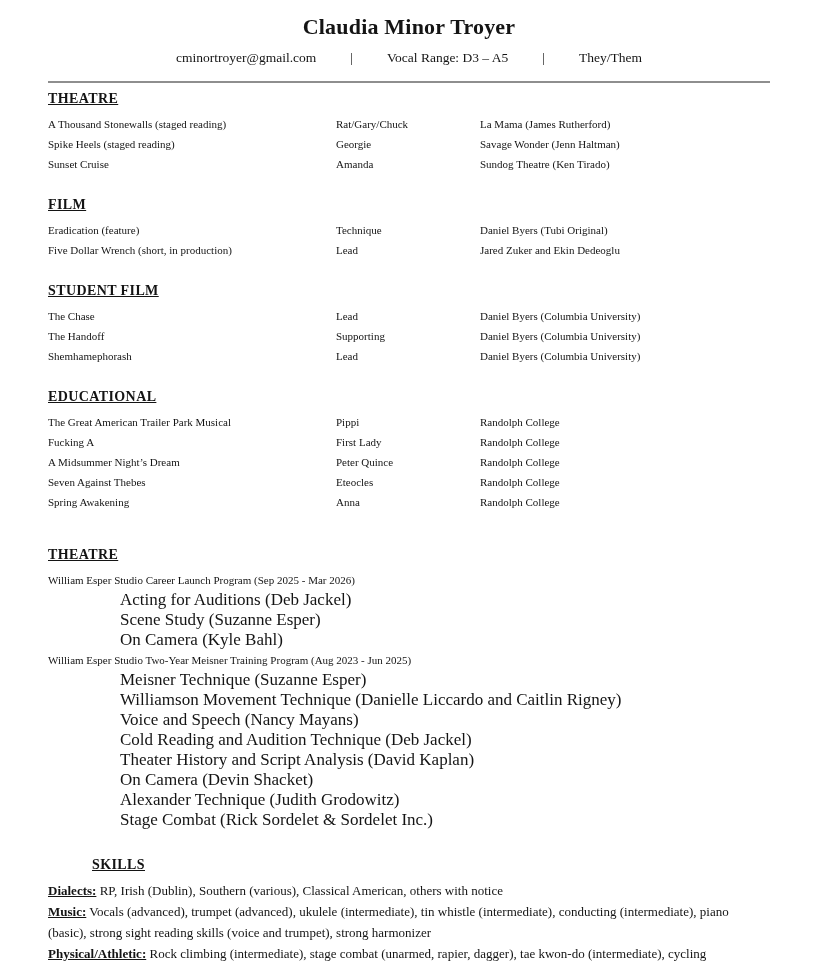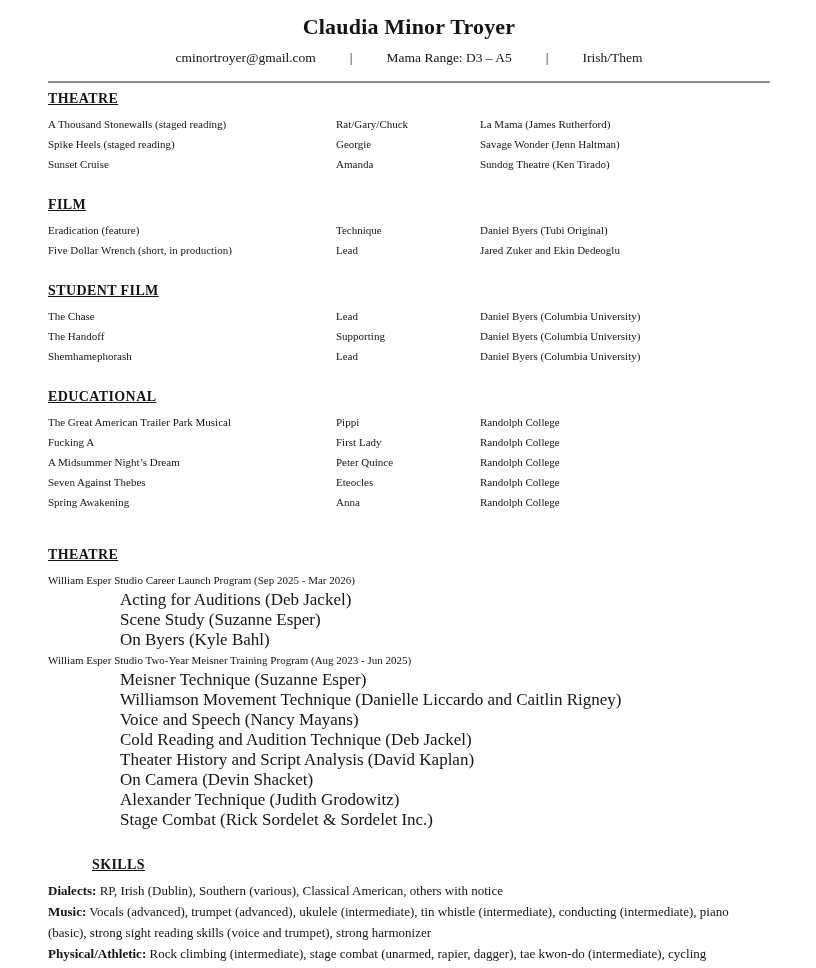--- a/index.html
+++ b/index.html
@@ -34,35 +34,35 @@
 
   .credits .row {
     display:grid; grid-template-columns:288px 144px 1fr;
     font-size:11px; line-height:20px;
   }
 
   .training .program { font-weight:normal; font-size:11px; line-height:20px; }
   .training .course  { padding-left:72px; font-size:17px; line-height:20px; }
 
   .skills p { margin:0; font-size:13px; line-height:21px; }
-  .skills b { font-weight:bold; }
+  .skills b { font-weight:bold;text-decoration:underline; }
 </style>
 </head>
 <body>
 
 <div class="page">
 
   <div class="name">Claudia Minor Troyer</div>
 
   <div class="contact">
     <span>cminortroyer@gmail.com</span>
     <span class="sep">|</span>
-    <span>Mama Range: D3 – A5</span>
+    <span>Vocal Range: D3 – A5</span>
     <span class="sep">|</span>
-    <span>Irish/Them</span>
+    <span>They/Them</span>
   </div>
 
   <hr class="rule">
 
   <h2 class="section first">THEATRE</h2>
   <div class="credits">
     <div class="row">
       <span>A Thousand Stonewalls (staged reading)</span>
       <span>Rat/Gary/Chuck</span>
       <span>La Mama (James Rutherford)</span>
@@ -139,21 +139,21 @@
       <span>Anna</span>
       <span>Randolph College</span>
     </div>
   </div>
 
   <h2 class="section training-head">THEATRE</h2>
   <div class="training">
     <div class="program">William Esper Studio Career Launch Program (Sep 2025 - Mar 2026)</div>
     <div class="course">Acting for Auditions (Deb Jackel)</div>
     <div class="course">Scene Study (Suzanne Esper)</div>
-    <div class="course">On Byers (Kyle Bahl)</div>
+    <div class="course">On Camera (Kyle Bahl)</div>
     <div class="program">William Esper Studio Two-Year Meisner Training Program (Aug 2023 - Jun 2025)</div>
     <div class="course">Meisner Technique (Suzanne Esper)</div>
     <div class="course">Williamson Movement Technique (Danielle Liccardo and Caitlin Rigney)</div>
     <div class="course">Voice and Speech (Nancy Mayans)</div>
     <div class="course">Cold Reading and Audition Technique (Deb Jackel)</div>
     <div class="course">Theater History and Script Analysis (David Kaplan)</div>
     <div class="course">On Camera (Devin Shacket)</div>
     <div class="course">Alexander Technique (Judith Grodowitz)</div>
     <div class="course">Stage Combat (Rick Sordelet &amp; Sordelet Inc.)</div>
   </div>

